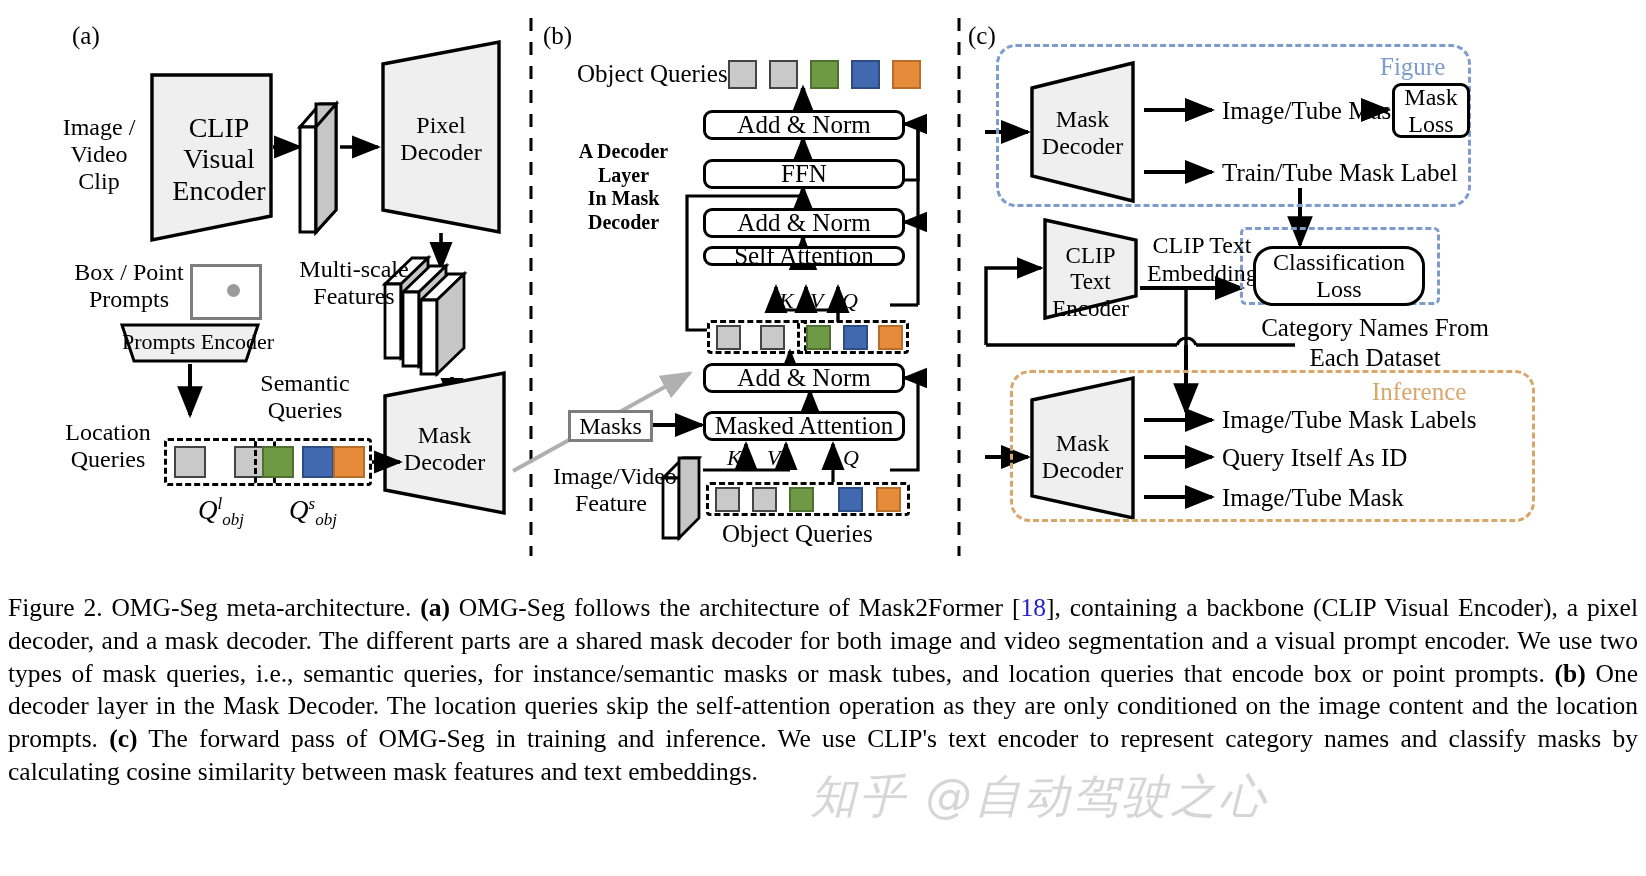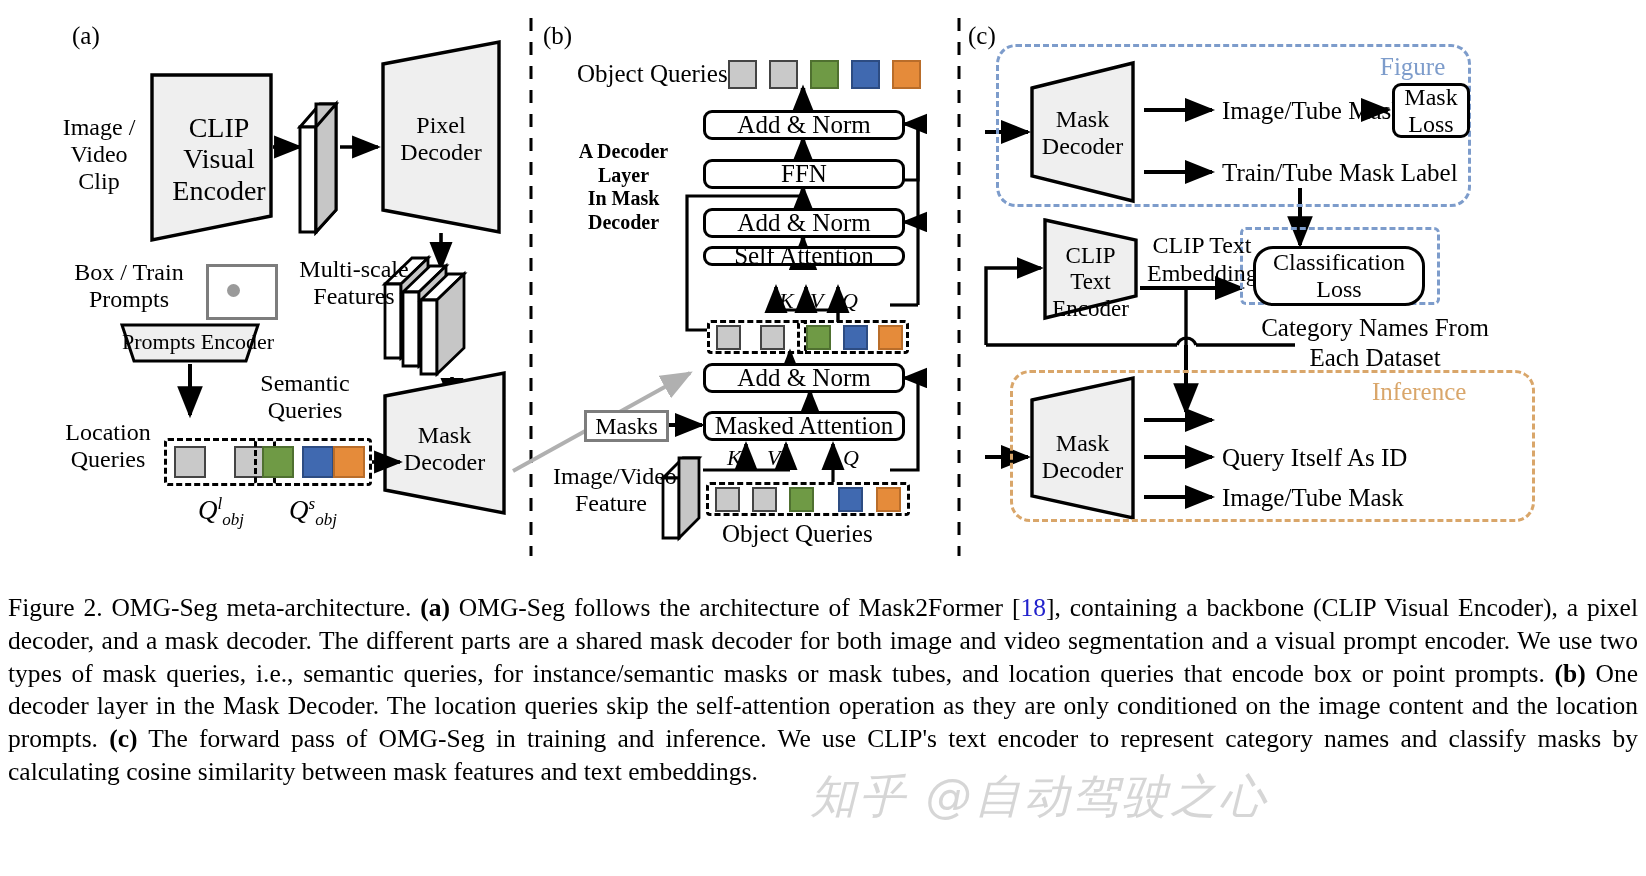--- a/index.html
+++ b/index.html
@@ -11,21 +11,21 @@
   svg{position:absolute;left:0;top:0;width:1646px;height:876px;pointer-events:none;}
   .caption{position:absolute;left:8px;top:592px;width:1630px;font-size:25.5px;line-height:1.285;text-align:justify;}
   .caption b{font-weight:bold;}
   .cref{color:#2222cc;margin-top:36px;}
   
   .rbox{position:absolute;box-sizing:border-box;border:3px solid #000;border-radius:9px;background:#fff;
         display:flex;align-items:center;justify-content:center;font-size:25px;}
   .sqbox{position:absolute;box-sizing:border-box;border:2.5px solid #444;}
   .dashgrp{position:absolute;box-sizing:border-box;border:3px dashed #000;border-radius:4px;}
   .dashregion{position:absolute;box-sizing:border-box;border-style:dashed;border-width:3px;border-radius:20px;}
-  .plainbox{position:absolute;box-sizing:border-box;border:3px solid #7d7d7d;background:#fff;margin-left:16px;}
+  .plainbox{position:absolute;box-sizing:border-box;border:3px solid #7d7d7d;background:#fff;}
   .dot{position:absolute;border-radius:50%;background:#9a9a9a;}
   .bigtext{font-weight:bold;font-size:20px;line-height:1.18;}
   .mathq{font-style:italic;font-size:27px;}
   .mathq sup,.mathq sub{font-size:17px;font-style:italic;}
   .kvq{font-style:italic;font-size:22px;}
   .wm{position:absolute;font-size:46px;color:rgba(120,120,120,.30);font-family:"DejaVu Sans",sans-serif;
       letter-spacing:3px;white-space:nowrap;font-style:italic;}
 </style>
 </head>
 <body>
@@ -179,21 +179,21 @@
 
   <div class="lbl ctr" style="left:152px;top:112px;width:134px;font-size:28px;white-space:pre-line;">CLIP Visual
 Encoder</div>
 
   <div class="lbl ctr" style="left:383px;top:112px;width:116px;font-size:24px;white-space:pre-line;">Pixel
 Decoder</div>
 
   <div class="lbl ctr" style="left:288px;top:256px;width:110px;font-size:24px;white-space:pre-line;margin-left:11px;">Multi-scale
 Features</div>
 
-  <div class="lbl ctr" style="left:74px;top:259px;width:110px;font-size:24px;white-space:pre-line;">Box / Train
+  <div class="lbl ctr" style="left:74px;top:259px;width:110px;font-size:24px;white-space:pre-line;">Box / Point
 Prompts</div>
 
   <div class="plainbox" style="left:190px;top:264px;width:72px;height:56px;"></div>
   <div class="dot" style="left:227px;top:284px;width:13px;height:13px;"></div>
 
   <div class="lbl ctr" style="left:122px;top:330px;width:136px;font-size:22px;">Prompts Encoder</div>
 
   <div class="lbl ctr" style="left:56px;top:419px;width:104px;font-size:24px;white-space:pre-line;">Location
 Queries</div>
 
@@ -296,20 +296,21 @@
 
   <div class="rbox" style="left:1253px;top:246px;width:172px;height:60px;flex-direction:column;line-height:1.13;white-space:pre-line;text-align:center;font-size:24px;border-radius:20px;">Classification
 Loss</div>
 
   <div class="lbl ctr" style="left:1250px;top:313px;width:250px;font-size:25px;white-space:pre-line;line-height:1.18;">Category Names From
 Each Dataset</div>
 
   <div class="lbl ctr" style="left:1032px;top:430px;width:101px;font-size:24px;white-space:pre-line;">Mask
 Decoder</div>
 
+  <div class="lbl" style="left:1222px;top:406px;font-size:25px;">Image/Tube Mask Labels</div>
   <div class="lbl" style="left:1222px;top:444px;font-size:25px;">Query Itself As ID</div>
   <div class="lbl" style="left:1222px;top:484px;font-size:25px;">Image/Tube Mask</div>
 
   <div class="caption"><span>Figure 2. OMG-Seg meta-architecture. </span><b>(a)</b><span> OMG-Seg follows the architecture of Mask2Former [</span><span class="cref">18</span><span>], containing a backbone (CLIP Visual Encoder), a pixel decoder, and a mask decoder. The different parts are a shared mask decoder for both image and video segmentation and a visual prompt encoder. We use two types of mask queries, i.e., semantic queries, for instance/semantic masks or mask tubes, and location queries that encode box or point prompts. </span><b>(b)</b><span> One decoder layer in the Mask Decoder. The location queries skip the self-attention operation as they are only conditioned on the image content and the location prompts. </span><b>(c)</b><span> The forward pass of OMG-Seg in training and inference. We use CLIP's text encoder to represent category names and classify masks by calculating cosine similarity between mask features and text embeddings.</span></div>
 
   <div class="wm" style="left:810px;top:766px;">知乎 @自动驾驶之心</div>
 
 </div>
 
 </body></html>

